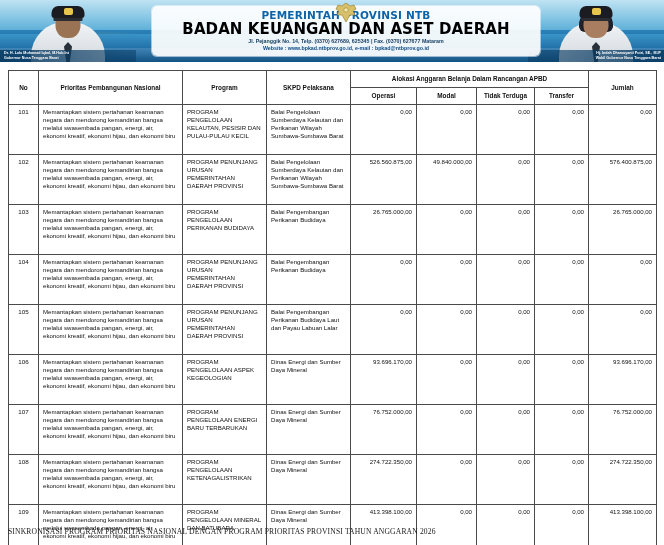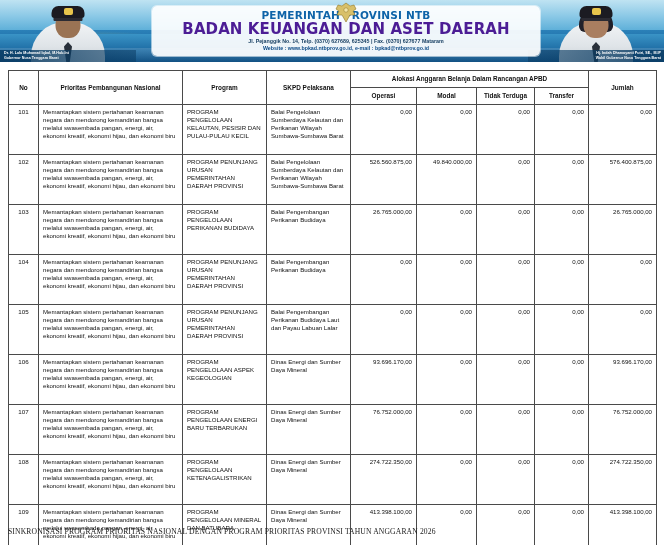--- a/index.html
+++ b/index.html
@@ -108,21 +108,21 @@
   }
   .plate .line1 {
     color: #0d63a8;
     font-size: 10.5px;
     font-weight: bold;
     letter-spacing: .2px;
     line-height: 12px;
     font-family: "DejaVu Sans", sans-serif;
   }
   .plate .line2 {
-    color: #4c1d95;
+    color: #000000;
     font-size: 15px;
     font-weight: bold;
     letter-spacing: .1px;
     line-height: 17px;
     font-family: "DejaVu Sans", sans-serif;
   }
   .plate .line3, .plate .line4 {
     color: #123a5e;
     font-size: 5.3px;
     font-weight: bold;

